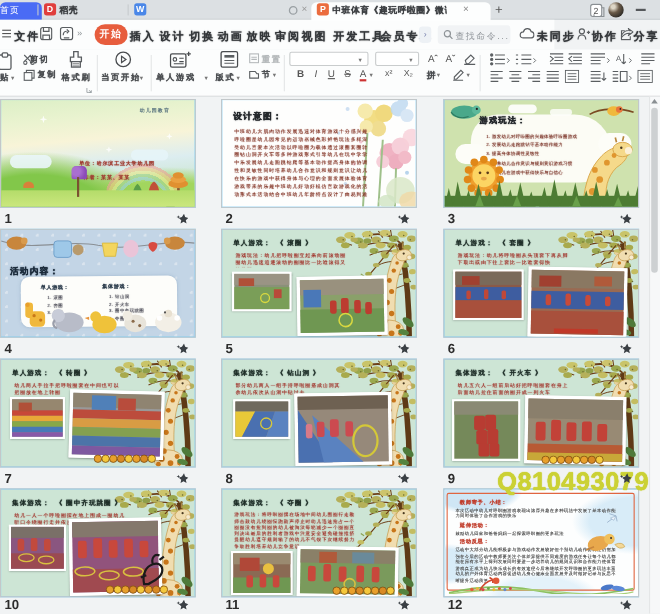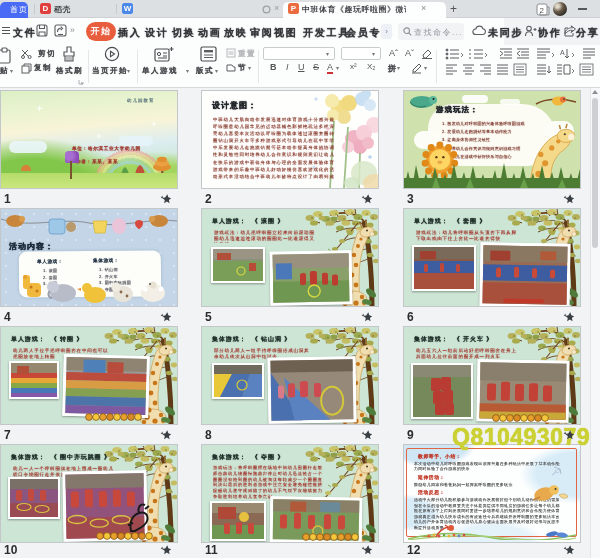--- a/index.html
+++ b/index.html
@@ -1,22 +1,22 @@
 <!DOCTYPE html>
 <html><head><meta charset="utf-8"><style>
 *{margin:0;padding:0;box-sizing:border-box}
 html,body{width:600px;height:558px;overflow:hidden}
 body{font-family:"Liberation Sans",sans-serif;position:relative;background:#f1f3f4}
 .ab{position:absolute}
 .ck{font-weight:bold;text-shadow:0 0 1.3px currentColor,0 0 .6px currentColor}
 
 #tabbar{position:absolute;left:0;top:0;width:600px;height:18px;background:#dce0e3;border-bottom:1px solid #cdd1d5}
-.tab1{position:absolute;left:0;top:2px;width:28px;height:16px;background:#4a6bf5;border-radius:5px 5px 0 0;color:#fff;font-size:8px;text-align:right;line-height:16px;letter-spacing:1px}
+.tab1{position:absolute;left:0;top:2px;width:38px;height:16px;background:#4a6bf5;border-radius:5px 5px 0 0;color:#fff;font-size:8px;text-align:left;line-height:16px;letter-spacing:1px}
 .tico{position:absolute;border-radius:2.5px;color:#fff;font-size:8px;font-weight:bold;text-align:center;width:11px;height:11px;line-height:11px;top:3px;z-index:3}
-.ttl{position:absolute;top:4px;font-size:8px;color:#3a3d40;letter-spacing:.5px;white-space:nowrap;z-index:3;font-weight:normal;text-shadow:0 0 .8px #3a3d40}
+.ttl{position:absolute;top:4px;font-size:8px;color:#3a3d40;letter-spacing:.5px;white-space:nowrap;z-index:3;font-weight:bold;text-shadow:0 0 .8px #3a3d40}
 .tx{position:absolute;top:4px;font-size:9px;color:#999;z-index:3}
 .tab4{position:absolute;left:283px;top:2px;width:163px;height:17px;background:#fdfefe;border-radius:5px 5px 0 0;z-index:2}
 
 #menubar{position:absolute;left:0;top:18px;width:504px;height:27px;background:#fcfdfd}
 .mi{position:absolute;top:8px;font-size:10px;color:#34373a;letter-spacing:1.8px;white-space:nowrap;font-weight:bold;text-shadow:0 0 1.1px #34373a}
 #pill{position:absolute;left:86px;top:4px;width:30px;height:19px;background:#e75d3d;border-radius:10px;color:#fff;font-size:9px;text-align:center;line-height:19px;letter-spacing:1.5px;font-weight:bold}
 
 #ribbon{position:absolute;left:0;top:45px;width:600px;height:43px;background:#fcfdfd;border-bottom:1px solid #d6d8d9}
 .rl{position:absolute;font-size:7.5px;color:#4a4d50;letter-spacing:1.5px;white-space:nowrap;font-weight:bold;text-shadow:0 0 .7px #4a4d50}
 .sep{position:absolute;width:1px;background:#e4e6e7;top:5px;height:33px}
@@ -115,21 +115,21 @@
       <rect x="3" y="3" width="11" height="13" rx="1.5" fill="none" stroke="#5a5e61" stroke-width="1.2"></rect>
       <rect x="6" y="1" width="5" height="4" rx="1" fill="#fcfdfd" stroke="#5a5e61" stroke-width="1.2"></rect>
     </svg>
  <div class="rl" style="left:0;top:21px">贴</div>
     <div class="dn" style="left:10px;top:22px">▾</div>
  <svg class="ab" style="left:21px;top:4px" width="11" height="10" viewBox="0 0 11 10">
       <path d="M1 1l6 6M7 1L1 7" stroke="#5a5e61" stroke-width="1"></path>
       <circle cx="2" cy="8" r="1.5" fill="none" stroke="#5a5e61"></circle>
       <circle cx="8.6" cy="8" r="1.5" fill="none" stroke="#5a5e61"></circle>
     </svg>
- <div class="rl" style="left:38px;top:4px">剪切</div>
+ <div class="rl" style="left:27px;top:4px">剪切</div>
  <svg class="ab" style="left:21px;top:18px" width="11" height="11" viewBox="0 0 11 11">
       <rect x="1" y="3" width="7" height="7" fill="none" stroke="#5a5e61"></rect>
       <path d="M3 3V1h7v7H8" fill="none" stroke="#5a5e61"></path>
     </svg>
  <div class="rl" style="left:34px;top:18px">复制</div>
  <svg class="ab" style="left:60px;top:1px" width="18" height="17" viewBox="0 0 18 17">
       <path d="M7 1h4v5h3v4H4V6h3z" fill="none" stroke="#5a5e61" stroke-width="1.2"></path>
       <path d="M5 10v5h8v-5" fill="none" stroke="#5a5e61" stroke-width="1.2"></path>
       <path d="M6 12h6M6 14h6" stroke="#5a5e61" stroke-width=".8"></path>
     </svg>

